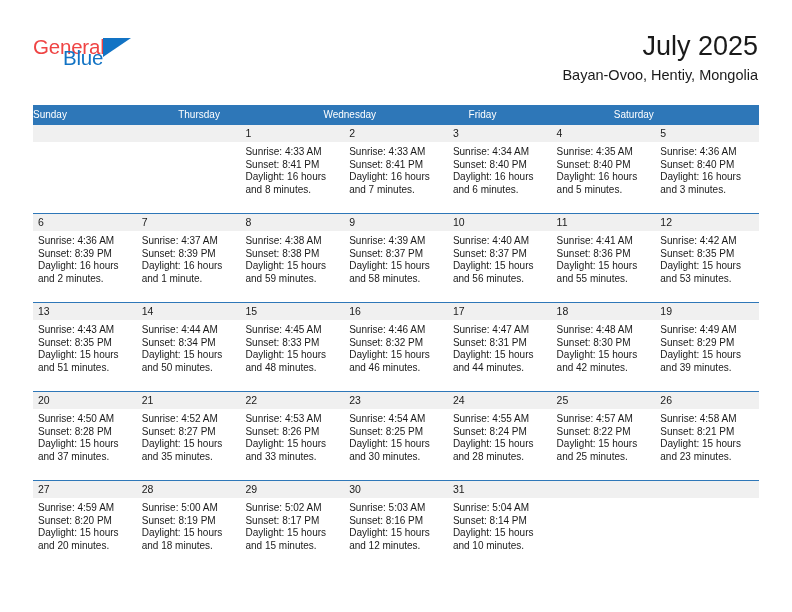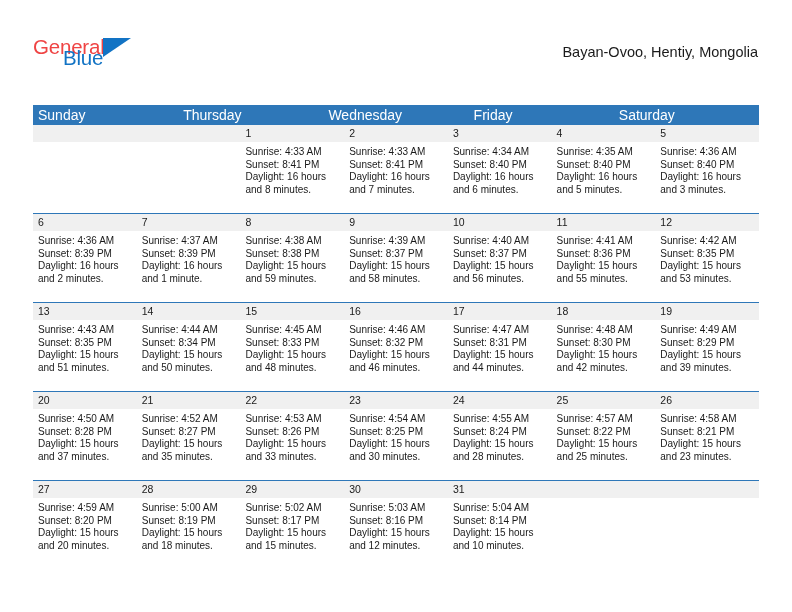--- a/index.html
+++ b/index.html
@@ -75,43 +75,42 @@
     font-weight: normal;
     color: #1a1a1a;
     line-height: 32px;
     white-space: nowrap;
   }
   .location-title {
     font-size: 14.5px;
     font-weight: normal;
     color: #1a1a1a;
     line-height: 20px;
-    margin-top: 12px;
+    margin-top: 3px;
     white-space: nowrap;
   }
 
   
   .calendar {
     position: absolute;
     left: 33px;
     top: 105px;
     width: 726px;
   }
   .cal-head {
     display: flex;
     background: #2e77b8;
     height: 20px;
   }
   .cal-head .hcell {
     flex: 1 1 0;
     min-width: 0;
     color: #ffffff;
-    font-size: 14px;
+    font-size: 10px;
     line-height: 20px;
-    padding-left: 5px;
     box-sizing: border-box;
     white-space: nowrap;
     overflow: hidden;
   }
   .week {
     display: flex;
     border-top: 1.5px solid #2e77b8;
   }
   .week.first { border-top: none; }
   .day {
@@ -148,20 +147,21 @@
 
   <div class="top">
 
     <div class="logo">
       <span class="logo-general">General</span>
       <span class="logo-tri"></span>
       <span class="logo-blue">Blue</span>
     </div>
 
     <div class="titles">
+      <div class="month-title">July 2025</div>
       <div class="location-title">Bayan-Ovoo, Hentiy, Mongolia</div>
     </div>
 
   </div>
 
   <div class="calendar">
     <div class="cal-head">
       <div class="hcell">Sunday</div>
       <div class="hcell">Thursday</div>
       <div class="hcell">Wednesday</div>

